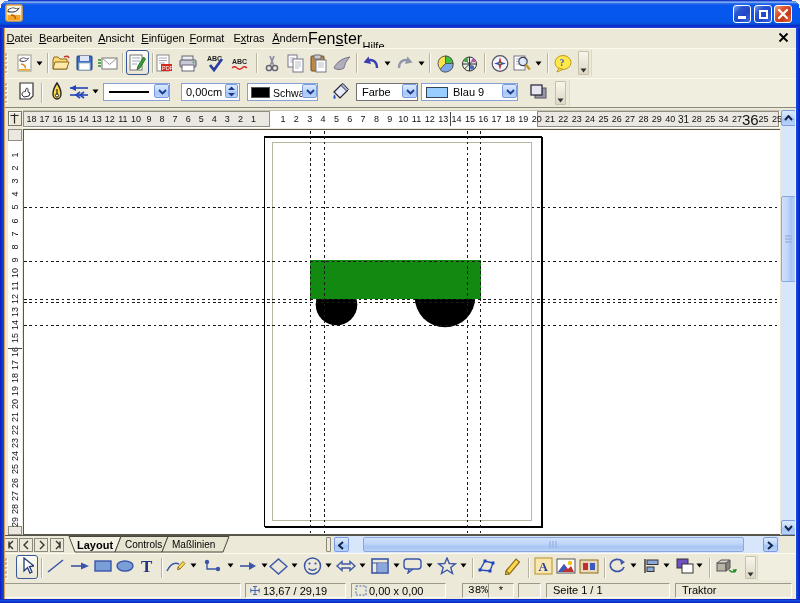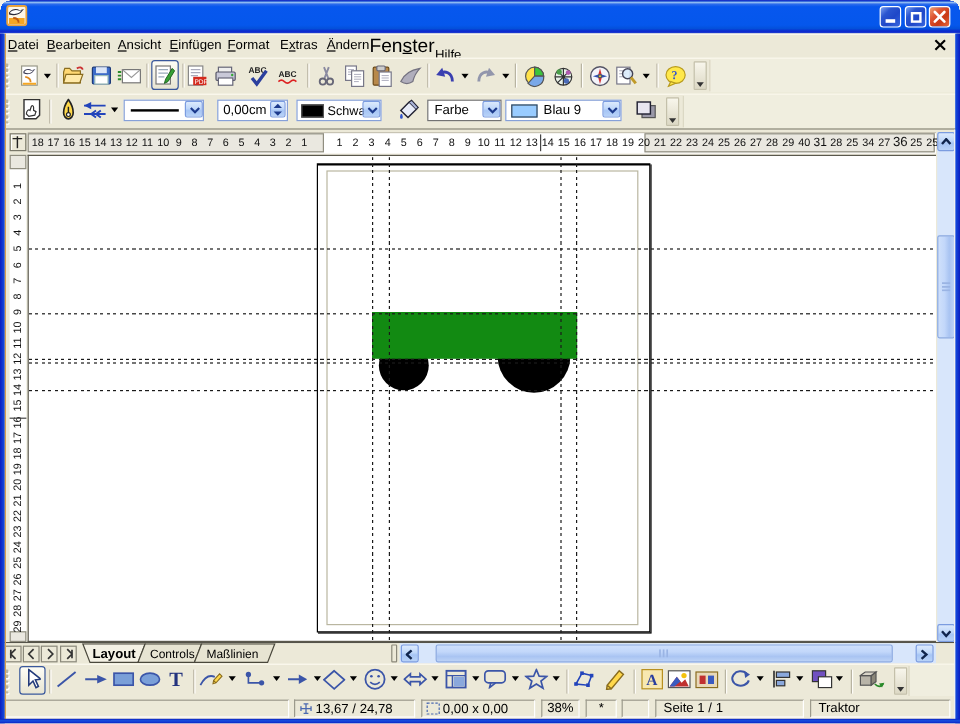--- a/index.html
+++ b/index.html
@@ -318,21 +318,21 @@
 <div style="position:absolute;left:616.75px;top:114.5px;transform:translateX(-50%);font-size:9px;line-height:9px;white-space:nowrap;color:#111;">26</div>
 <div style="position:absolute;left:630.0999999999999px;top:114.5px;transform:translateX(-50%);font-size:9px;line-height:9px;white-space:nowrap;color:#111;">27</div>
 <div style="position:absolute;left:643.45px;top:114.5px;transform:translateX(-50%);font-size:9px;line-height:9px;white-space:nowrap;color:#111;">28</div>
 <div style="position:absolute;left:656.8px;top:114.5px;transform:translateX(-50%);font-size:9px;line-height:9px;white-space:nowrap;color:#111;">29</div>
 <div style="position:absolute;left:670.15px;top:114.5px;transform:translateX(-50%);font-size:9px;line-height:9px;white-space:nowrap;color:#111;">40</div>
 <div style="position:absolute;left:683.5px;top:114.5px;transform:translateX(-50%);font-size:10px;line-height:9px;white-space:nowrap;color:#111;">31</div>
 <div style="position:absolute;left:696.8499999999999px;top:114.5px;transform:translateX(-50%);font-size:9px;line-height:9px;white-space:nowrap;color:#111;">28</div>
 <div style="position:absolute;left:710.2px;top:114.5px;transform:translateX(-50%);font-size:9px;line-height:9px;white-space:nowrap;color:#111;">25</div>
 <div style="position:absolute;left:723.55px;top:114.5px;transform:translateX(-50%);font-size:9px;line-height:9px;white-space:nowrap;color:#111;">34</div>
 <div style="position:absolute;left:736.9px;top:114.5px;transform:translateX(-50%);font-size:9px;line-height:9px;white-space:nowrap;color:#111;">27</div>
-<div style="position:absolute;left:750.25px;top:114.5px;transform:translateX(-50%);font-size:11px;line-height:9px;white-space:nowrap;color:#111;">36</div>
+<div style="position:absolute;left:750.25px;top:114.5px;transform:translateX(-50%);font-size:15px;line-height:9px;white-space:nowrap;color:#111;">36</div>
 <div style="position:absolute;left:763.5999999999999px;top:114.5px;transform:translateX(-50%);font-size:9px;line-height:9px;white-space:nowrap;color:#111;">25</div>
 <div style="position:absolute;left:776.95px;top:114.5px;transform:translateX(-50%);font-size:9px;line-height:9px;white-space:nowrap;color:#111;">25</div>
 <div style="position:absolute;left:450px;top:112px;width:1px;height:14px;background:#444;"></div>
 <div style="position:absolute;left:8px;top:129px;width:14px;height:406px;background:#fff;"></div>
 <div style="position:absolute;left:8px;top:129px;width:14px;height:12px;background:#eae8e0;border:1px solid #908e80;"></div>
 <div style="position:absolute;left:8px;top:526px;width:14px;height:9px;background:#eae8e0;border:1px solid #908e80;"></div>
 <div style="position:absolute;left:15px;top:155.0px;transform:translate(-50%,-50%) rotate(-90deg);font-size:9px;line-height:9px;color:#111;">1</div>
 <div style="position:absolute;left:15px;top:168.1px;transform:translate(-50%,-50%) rotate(-90deg);font-size:9px;line-height:9px;color:#111;">2</div>
 <div style="position:absolute;left:15px;top:181.2px;transform:translate(-50%,-50%) rotate(-90deg);font-size:9px;line-height:9px;color:#111;">3</div>
 <div style="position:absolute;left:15px;top:194.3px;transform:translate(-50%,-50%) rotate(-90deg);font-size:9px;line-height:9px;color:#111;">4</div>
@@ -593,27 +593,27 @@
 <div style="position:absolute;left:745px;top:556px;width:11px;height:23px;background:linear-gradient(180deg,#f8f6ec,#dcd8c4);border:1px solid #c4c0aa;border-radius:1px;"></div>
 <svg style="position:absolute;left:747px;top:572px;" width="7" height="5" viewBox="0 0 7 5">
       <path d="M0.5 0.5 L6.5 0.5 L3.5 4.5 Z" fill="#333"></path>
     </svg>
 <div style="position:absolute;left:3px;top:580px;width:794px;height:20px;background:#ece9d8;"></div>
 <div class="panel" style="left:3px;top:583px;width:238px;height:15px;"></div>
 <div class="panel" style="left:245px;top:583px;width:101px;height:15px;"></div>
 <svg style="position:absolute;left:249px;top:585px;" width="12" height="11" viewBox="0 0 12 11">
       <path d="M6 1 L6 10 M1.5 5.5 L10.5 5.5 M4 1.5 L8 1.5 M4 9.5 L8 9.5 M1.8 3.5 L1.8 7.5 M10.2 3.5 L10.2 7.5" stroke="#4a68b0" stroke-width="1.1"></path>
     </svg>
-<div style="position:absolute;left:263px;top:584.5px;font-size:11px;line-height:13px;white-space:nowrap;">13,67 / 24,78</div>
+<div style="position:absolute;left:263px;top:584.5px;font-size:11px;line-height:13px;white-space:nowrap;">13,67 / 29,19</div>
 <div class="panel" style="left:351px;top:583px;width:95px;height:15px;"></div>
 <svg style="position:absolute;left:355px;top:585px;" width="12" height="11" viewBox="0 0 12 11">
       <rect x="1" y="1" width="10" height="9" fill="none" stroke="#4a68b0" stroke-width="1" stroke-dasharray="2 1.4"></rect>
     </svg>
 <div style="position:absolute;left:369px;top:584.5px;font-size:11px;line-height:13px;white-space:nowrap;">0,00 x 0,00</div>
-<div class="panel" style="left:451px;top:583px;width:32px;height:15px;text-align:center;">38%</div>
+<div class="panel" style="left:462px;top:583px;width:32px;height:15px;text-align:center;font-family:Liberation Mono, monospace;">38%</div>
 <div class="panel" style="left:488px;top:583px;width:26px;height:15px;text-align:center;">*</div>
 <div class="panel" style="left:518px;top:583px;width:23px;height:15px;"></div>
 <div class="panel" style="left:546px;top:583px;width:124px;height:15px;padding-left:6px;">Seite 1 / 1</div>
 <div class="panel" style="left:675px;top:583px;width:117px;height:15px;padding-left:6px;">Traktor</div>
 <div style="position:absolute;left:0;top:28px;width:3.5px;height:575px;background:linear-gradient(90deg,#0a1dc0,#1650e0);"></div>
 <div style="position:absolute;left:3.5px;top:28px;width:1px;height:572px;background:#d8a050;"></div>
 <div style="position:absolute;left:796px;top:28px;width:4px;height:575px;background:linear-gradient(90deg,#1650e0,#0a1dc0);"></div>
 <div style="position:absolute;left:795px;top:108px;width:1px;height:492px;background:#f0f0f0;"></div>
 <div style="position:absolute;left:0;top:599px;width:800px;height:4px;background:linear-gradient(180deg,#0a1dc0,#1650e0 40%,#0a1dc0);"></div>
 </div>

